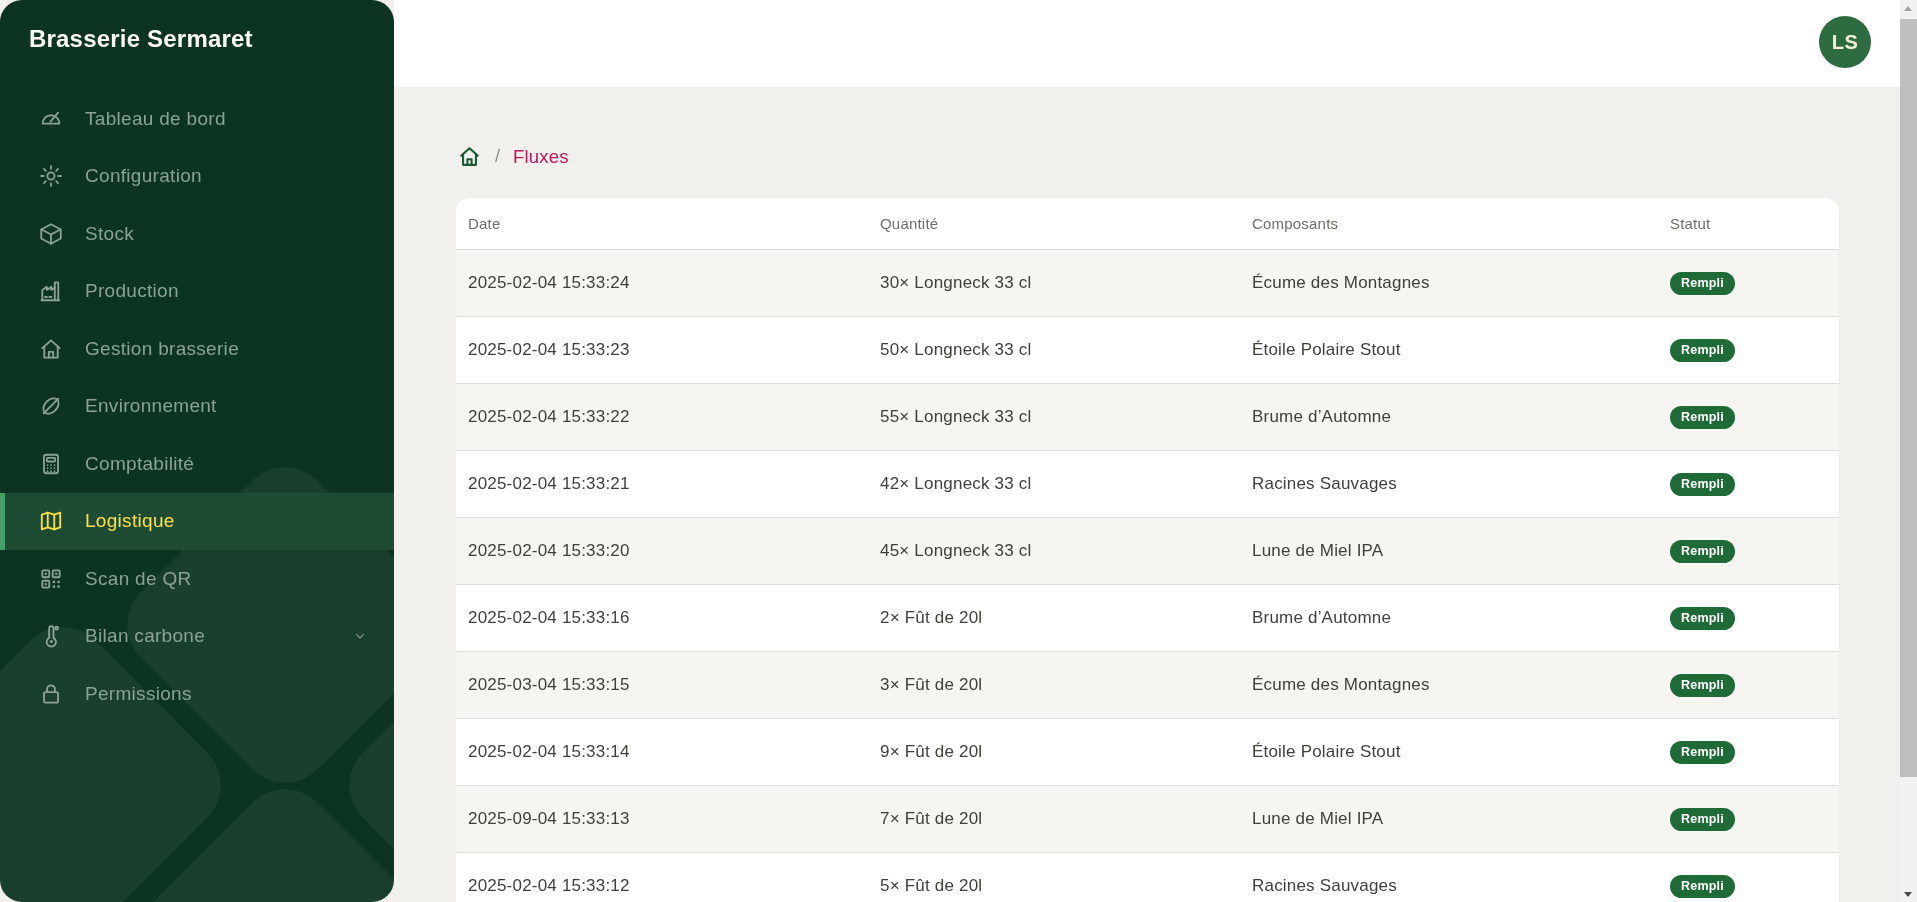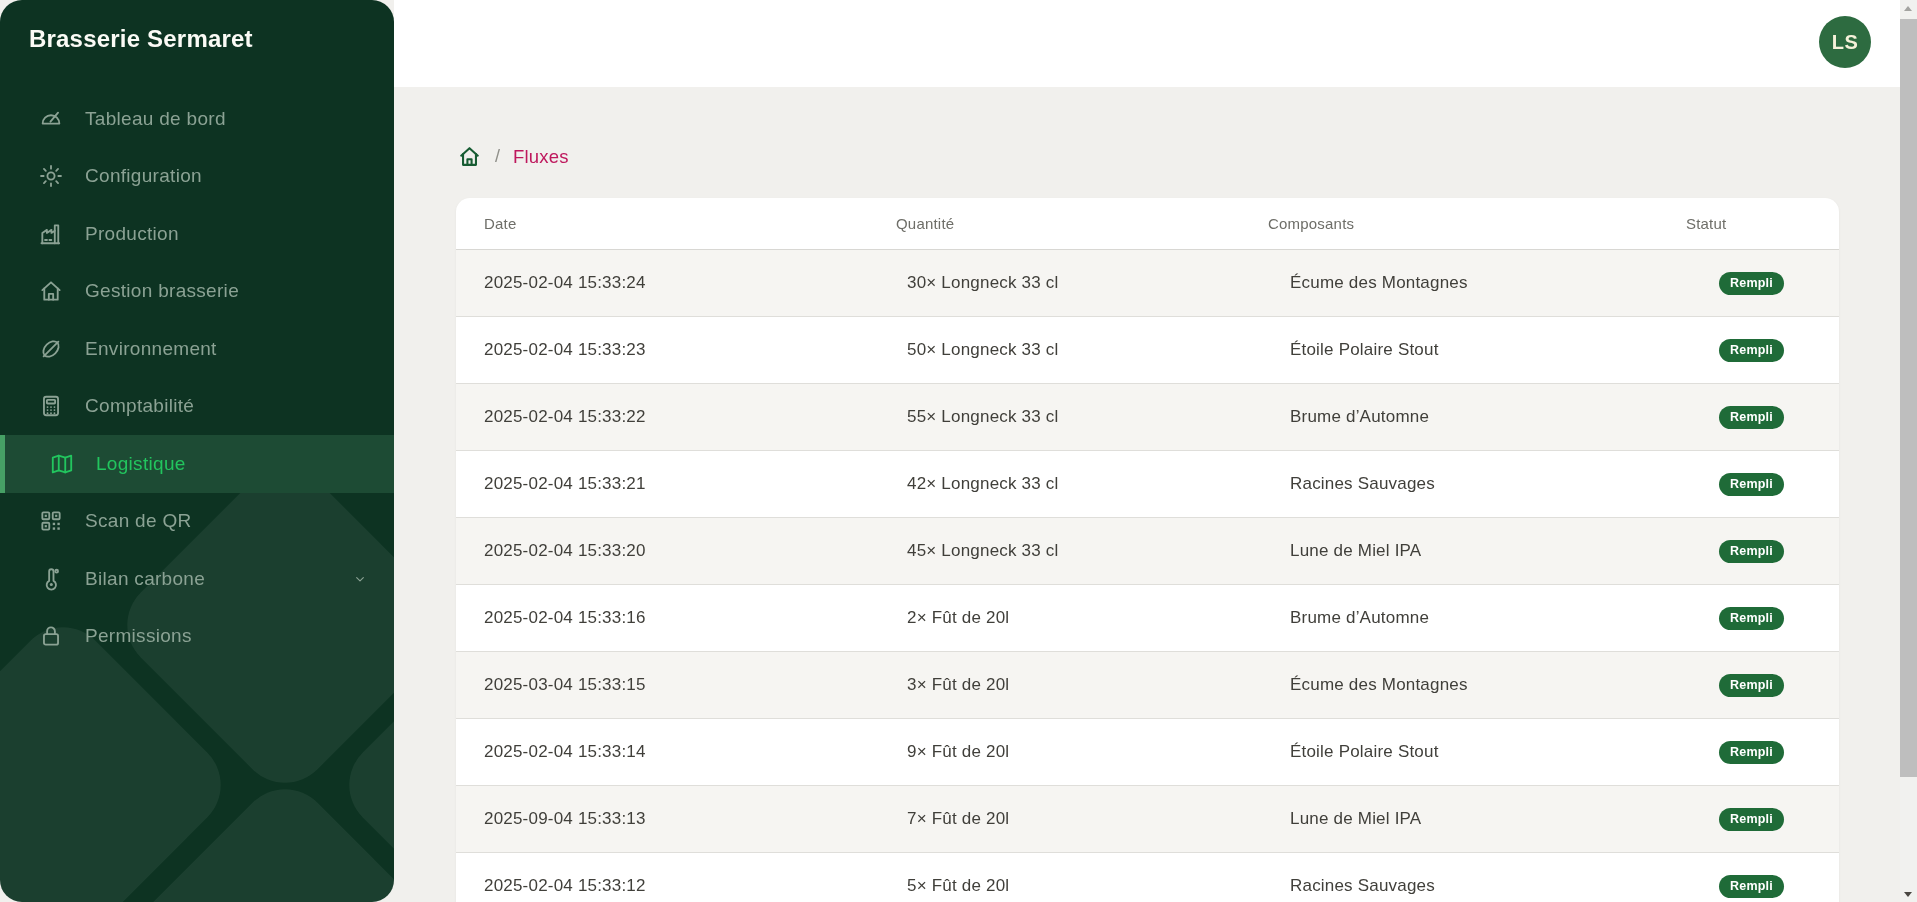--- a/index.html
+++ b/index.html
@@ -12,22 +12,22 @@
   .deco { position:absolute; width:250px; height:250px; border-radius:46px;
     background:rgba(255,255,255,0.06); transform:rotate(45deg); }
   .sidebar-title { position:relative; padding:25px 0 0 29px; color:#fbfbf6;
     font-size:24px; font-weight:700; letter-spacing:.2px; }
   .nav { position:relative; margin-top:37px; }
   .nav-item { position:relative; display:flex; align-items:center; height:57.5px;
     padding-left:38px; color:#8ba294; cursor:pointer; }
   .nav-item .nav-icon { width:26px; height:26px; flex:0 0 26px; }
   .nav-item .nav-label { margin-left:21px; font-size:19px; font-weight:500;
     letter-spacing:.3px; }
-  .nav-item.active { background:#1d4b34; color:#22c55e;
-    border-left:5px solid #46a065; padding-left:44px; }
+  .nav-item.active { background:#1d4b34; color:#fde047;
+    border-left:5px solid #46a065; padding-left:33px; }
   .nav-item .chevron { position:absolute; right:26px; width:16px; height:16px;
     color:#8ba294; }
   .admin-heading { position:relative; margin:96px 0 16px 29px; color:#fbfbf6;
     font-size:20px; font-weight:700; letter-spacing:.2px; }
   .icon svg, .nav-icon svg, .chevron svg, .crumb-home svg { width:100%; height:100%;
     fill:none; stroke:currentColor; stroke-width:1.7; stroke-linecap:round;
     stroke-linejoin:round; display:block; }
 
   
   .topbar { position:absolute; left:394px; top:0; right:17px; height:87px;
@@ -48,25 +48,25 @@
     background:#f1f0ed; overflow:hidden; }
   .breadcrumb { display:flex; align-items:center; margin:57px 0 0 63px; gap:13px; }
   .crumb-home { width:25px; height:25px; color:#175c33; cursor:pointer; }
   .crumb-home svg { stroke-width:2; }
   .crumb-sep { color:#8f8f89; font-size:18px; }
   .crumb-current { color:#be185d; font-size:18.5px; letter-spacing:.2px; }
 
   .card { margin:29px 61px 0 62px; background:#ffffff; border-radius:14px;
     box-shadow:0 1px 3px rgba(0,0,0,.05); overflow:hidden; }
   .thead, .trow { display:grid; grid-template-columns:412px 372px 418px 1fr;
-    align-items:center; padding:0 28px; }
+    align-items:center; padding:0 12px; }
   .thead { height:52px; color:#6e6e68; font-size:15px; letter-spacing:.2px;
     border-bottom:1px solid #d8d7d3; }
   .trow { height:67px; font-size:17px; color:#403f3a; letter-spacing:.2px;
-    border-bottom:1px solid #dfdeda;gap:11px; }
+    border-bottom:1px solid #dfdeda; }
   .tbody .trow:nth-child(odd) { background:#f6f5f2; }
   .badge { display:inline-block; background:#1f6b38; color:#ffffff;
     font-size:12.5px; font-weight:700; padding:4px 11px 5px; border-radius:13px;
     letter-spacing:.2px; }
 
   
   .scrollbar { position:absolute; right:0; top:0; width:17px; height:902px;
     background:#f1f1ef; z-index:5; }
   .scroll-thumb { position:absolute; top:19px; left:0; width:17px; height:758px;
     background:#bebebe; cursor:pointer; }
@@ -101,20 +101,30 @@
           <svg viewBox="0 0 24 24">
             <circle cx="12" cy="12" r="3.3"></circle>
             <path d="M12 2.8v2.4M12 18.8v2.4M2.8 12h2.4M18.8 12h2.4M5.5 5.5l1.7 1.7M16.8 16.8l1.7 1.7M18.5 5.5l-1.7 1.7M7.2 16.8l-1.7 1.7"></path>
           </svg>
         </span>
     <span class="nav-label">Configuration</span>
   </div>
       <div class="nav-item">
     <span class="nav-icon">
           <svg viewBox="0 0 24 24">
+            <path d="M21 16.2V7.8L12 3 3 7.8v8.4L12 21l9-4.8z"></path>
+            <path d="M3.4 7.9 12 12.5l8.6-4.6"></path>
+            <path d="M12 12.5V21"></path>
+          </svg>
+        </span>
+    <span class="nav-label">Stock</span>
+  </div>
+      <div class="nav-item">
+    <span class="nav-icon">
+          <svg viewBox="0 0 24 24">
             <path d="M4 20.5V11l4.2-2.8V11l4.2-2.8V11l3.1-2v11.5"></path>
             <path d="M15.5 9V4h3.2v16.5"></path>
             <path d="M3.2 20.5h16.3"></path>
             <path d="M6.5 17.5h1.8M10.5 17.5h1.8"></path>
           </svg>
         </span>
     <span class="nav-label">Production</span>
   </div>
       <div class="nav-item">
     <span class="nav-icon">

